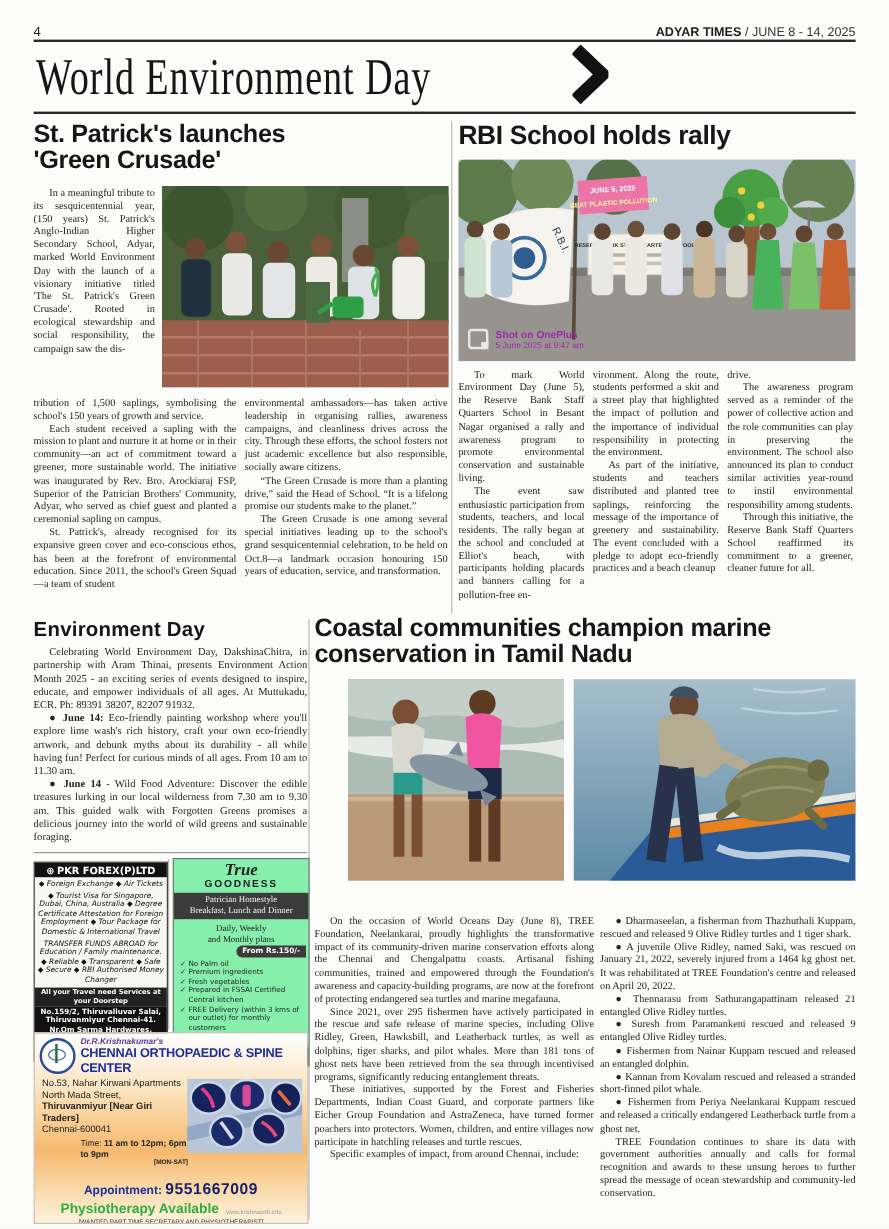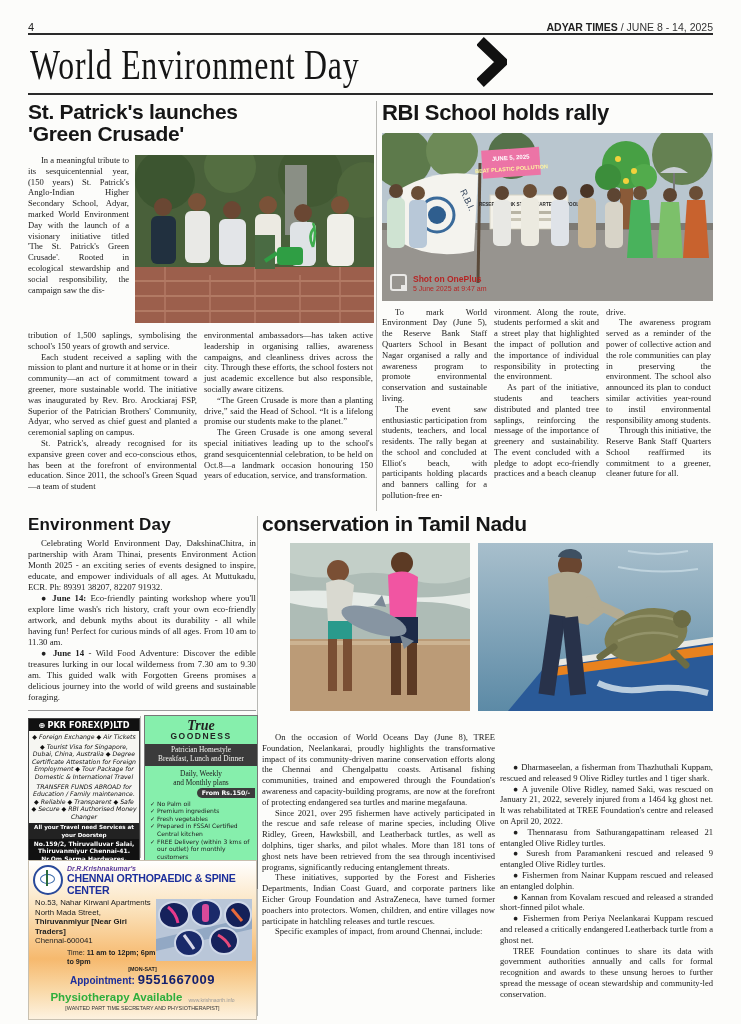--- a/index.html
+++ b/index.html
@@ -25,21 +25,21 @@
   
   .bodytext{font-size:8.6px;line-height:10.8px;text-align:justify;color:#222;}
   .bodytext p{margin:0;text-indent:13px;}
   .bodytext p.noindent{text-indent:0;}
   .cols{display:flex;}
   
   .vline{width:1px;background:#b8b8b4;}
   
   .photo{position:relative;overflow:hidden;background:#ccc;}
   .photo svg{display:block;}
-  .watermark{position:absolute;left:8px;bottom:8px;color:#b91c1c;opacity:.92;
+  .watermark{position:absolute;left:8px;bottom:8px;color:#a21caf;opacity:.92;
      font-family:"Liberation Sans",sans-serif;display:flex;gap:6px;align-items:flex-start;}
   .wm-logo{width:13px;height:13px;border:2px solid #f0f0ee;border-radius:3px;position:relative;flex:0 0 auto;}
   .wm-logo::after{content:"";position:absolute;right:-2px;bottom:-2px;width:6px;height:6px;background:#f0f0ee;}
   .wm-text .l1{font-size:8.5px;font-weight:bold;line-height:10px;}
   .wm-text .l2{font-size:7px;line-height:9px;}
   
   .ad{font-family:"DejaVu Sans",sans-serif;}
   .pkr{width:110px;border:1px solid #444;background:#f6f6f2;font-size:6.2px;line-height:7.6px;text-align:center;color:#111;}
   .pkr-head{background:#111;color:#fff;font-weight:bold;font-size:8.2px;line-height:12px;display:flex;align-items:center;justify-content:center;gap:2px;}
   .pkr-body{padding:2px 2px;font-style:italic;font-weight:500;}
@@ -253,20 +253,21 @@
     <div class="headline h-env">Environment Day</div>
     <div class="bodytext" style="margin-top:4px;font-size:8.8px;line-height:11px;">
       <p>Celebrating World Environment Day, DakshinaChitra, in partnership with Aram Thinai, presents Environment Action Month 2025 - an exciting series of events designed to inspire, educate, and empower individuals of all ages. At Muttukadu, ECR. Ph: 89391 38207, 82207 91932.</p>
       <p><span class="lead">● June 14:</span><span> Eco-friendly painting workshop where you'll explore lime wash's rich history, craft your own eco-friendly artwork, and debunk myths about its durability - all while having fun! Perfect for curious minds of all ages. From 10 am to 11.30 am.</span></p>
       <p><span class="lead">● June 14</span><span> - Wild Food Adventure: Discover the edible treasures lurking in our local wilderness from 7.30 am to 9.30 am. This guided walk with Forgotten Greens promises a delicious journey into the world of wild greens and sustainable foraging.</span></p>
     </div>
   </div>
 
   <div class="abs" style="left:262px;top:513px;width:451px;">
     <div class="headline h-coastal">
+      <div>Coastal communities champion marine</div>
       <div>conservation in Tamil Nadu</div>
     </div>
     <div style="display:flex;gap:8px;margin-top:8px;padding-left:28px;">
       <div class="photo" style="width:180px;height:168px;">
         <svg width="180" height="168" viewBox="0 0 180 168">
           <rect width="180" height="96" fill="#aebcb6"></rect>
           <path d="M0 30 q30 8 60 2 t60 4 t60 -2 V0 H0 Z" fill="#c3cfc8"></path>
           <path d="M0 60 q40 10 90 2 t90 4 V50 q-50 8 -90 2 T0 48 Z" fill="#e6ebe7"></path>
           <rect y="96" width="180" height="72" fill="#bb9b77"></rect>
           <path d="M0 100 H180" stroke="#d8c3a4" stroke-width="4" opacity=".6"></path>
@@ -313,21 +314,21 @@
           <ellipse cx="168" cy="92" rx="42" ry="26" fill="#7c7c50" transform="rotate(-12 168 92)"></ellipse>
           <path d="M136 82 q30 -16 64 -4 M140 98 q30 -14 60 -4" stroke="#93936a" stroke-width="2.5" fill="none"></path>
           <circle cx="204" cy="76" r="9" fill="#6c6c44"></circle>
           <path d="M136 104 l-14 10 M196 110 l12 12" stroke="#6c6c44" stroke-width="7" stroke-linecap="round"></path>
           <path d="M120 140 q20 10 50 6 q30 -4 60 4" stroke="#dfeaf0" stroke-width="6" fill="none" opacity=".8"></path>
         </svg>
       </div>
     </div>
   </div>
 
-  <div class="abs bodytext" style="left:262px;top:732px;width:233px;">
+  <div class="abs bodytext" style="left:262px;top:762px;width:233px;">
     <p>On the occasion of World Oceans Day (June 8), TREE Foundation, Neelankarai, proudly highlights the transformative impact of its community-driven marine conservation efforts along the Chennai and Chengalpattu coasts. Artisanal fishing communities, trained and empowered through the Foundation's awareness and capacity-building programs, are now at the forefront of protecting endangered sea turtles and marine megafauna.</p>
     <p>Since 2021, over 295 fishermen have actively participated in the rescue and safe release of marine species, including Olive Ridley, Green, Hawksbill, and Leatherback turtles, as well as dolphins, tiger sharks, and pilot whales. More than 181 tons of ghost nets have been retrieved from the sea through incentivised programs, significantly reducing entanglement threats.</p>
     <p>These initiatives, supported by the Forest and Fisheries Departments, Indian Coast Guard, and corporate partners like Eicher Group Foundation and AstraZeneca, have turned former poachers into protectors. Women, children, and entire villages now participate in hatchling releases and turtle rescues.</p>
     <p>Specific examples of impact, from around Chennai, include:</p>
   </div>
   <div class="abs bodytext" style="left:500px;top:762px;width:213px;">
     <p>● Dharmaseelan, a fisherman from Thazhuthali Kuppam, rescued and released 9 Olive Ridley turtles and 1 tiger shark.</p>
     <p>● A juvenile Olive Ridley, named Saki, was rescued on January 21, 2022, severely injured from a 1464 kg ghost net. It was rehabilitated at TREE Foundation's centre and released on April 20, 2022.</p>
     <p>● Thennarasu from Sathurangapattinam released 21 entangled Olive Ridley turtles.</p>
     <p>● Suresh from Paramankeni rescued and released 9 entangled Olive Ridley turtles.</p>
@@ -423,21 +424,21 @@
       <div class="addr">No.53, Nahar Kirwani Apartments</div>
       <div class="addr">North Mada Street,</div>
       <div class="addr" style="font-weight:bold;">Thiruvanmiyur [Near Giri Traders]</div>
       <div class="addr">Chennai-600041</div>
       <div class="time" style="margin-top:2px;">
         <span>Time:</span>
         <b>11 am to 12pm; 6pm to 9pm</b>
       </div>
     </div>
     <div class="monsat">[MON-SAT]</div>
-    <div class="appt" style="text-align:center;">
+    <div class="appt" style="text-align:center;margin-top:11px;">
       <span>Appointment:</span>
       <span class="num">9551667009</span>
     </div>
     <div style="display:flex;align-items:flex-end;justify-content:center;gap:6px;margin-top:4px;">
       <div class="physio">Physiotherapy Available</div>
       <div class="site">www.krishnaorth.info</div>
     </div>
     <div class="wanted" style="margin-top:2px;">[WANTED PART TIME SECRETARY AND PHYSIOTHERAPIST]</div>
   </div>
 

